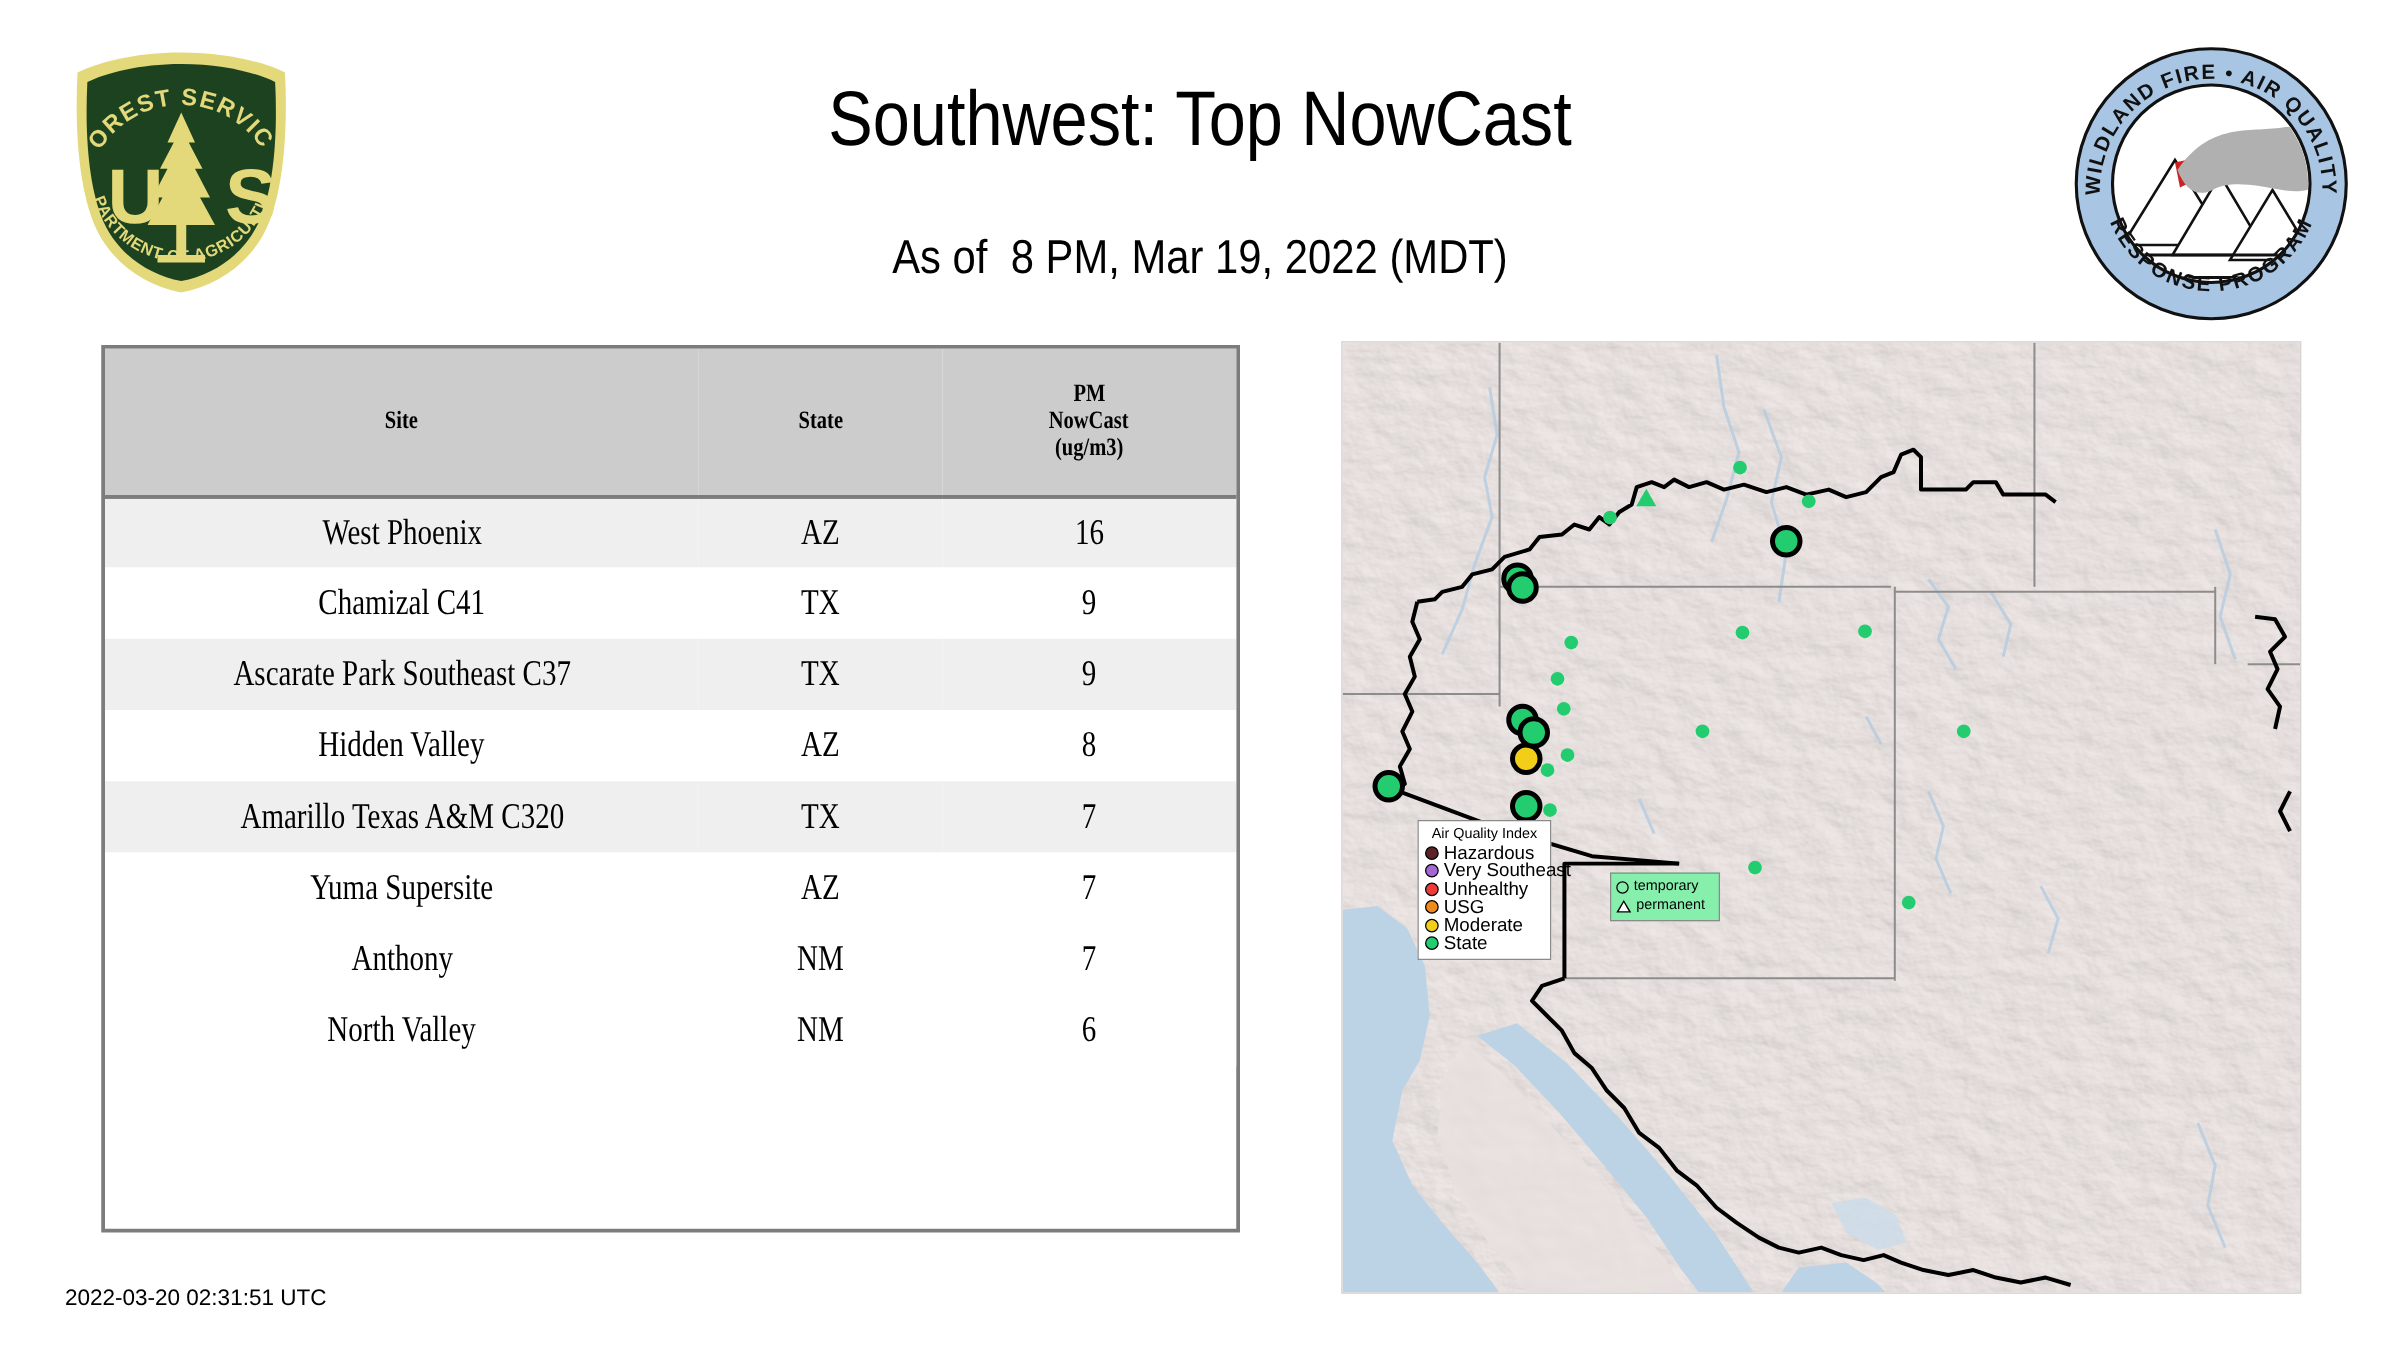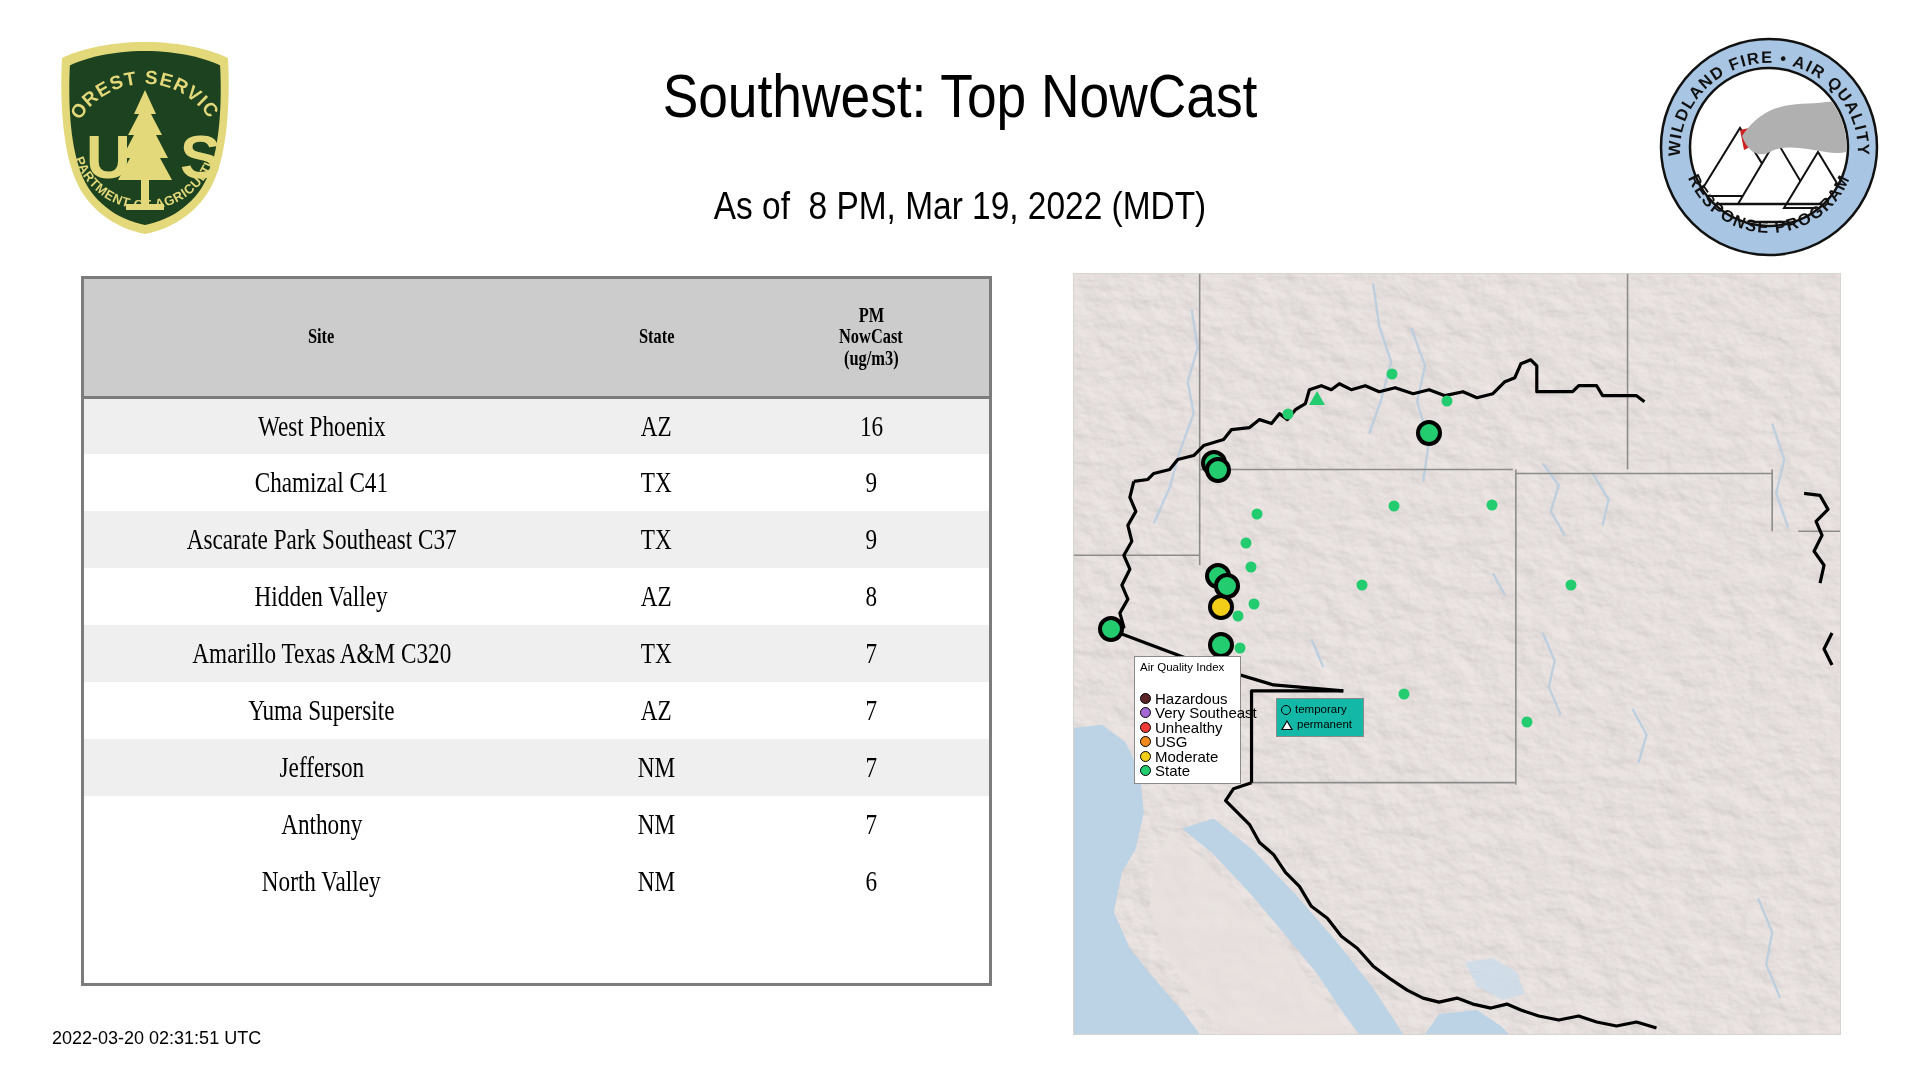--- a/index.html
+++ b/index.html
@@ -144,22 +144,22 @@
     left: 60px; top: 382px;
     width: 107px;
     background: #ffffff;
     border: 1.5px solid #8a8a8a;
     padding: 4px 5px 5px 5px;
     font-family: "Liberation Sans", sans-serif;
   }
   #aqi-legend .legend-title {
     font-size: 11.5px;
     color: #000000;
-    text-align: left;
-    margin-bottom: 18px;
+    text-align: center;
+    margin-bottom: 2px;
     white-space: nowrap;
   }
   #aqi-legend .legend-row {
     display: flex;
     align-items: center;
     gap: 4px;
     height: 14.5px;
   }
   #aqi-legend .swatch {
     width: 11px; height: 11px;
@@ -169,23 +169,23 @@
   }
   #aqi-legend .legend-label {
     font-size: 15px;
     color: #000000;
     white-space: nowrap;
     line-height: 1;
   }
 
   #shape-legend {
     position: absolute;
-    left: 202px; top: 424px;
+    left: 214px; top: 424px;
     width: 88px;
-    background: #14b8a6;
+    background: #86efac;
     border: 1.5px solid #8a8a8a;
     padding: 3px 5px 4px 4px;
   }
   #shape-legend .sh-row {
     display: flex; align-items: center; gap: 4px;
     height: 15px;
   }
   #shape-legend .sh-label {
     font-size: 11.5px; color: #000000; white-space: nowrap; line-height: 1;
   }
@@ -339,25 +339,20 @@
           <tr class="odd">
             <td><span class="cell">Amarillo Texas A&amp;M C320</span></td>
             <td><span class="cell">TX</span></td>
             <td><span class="cell">7</span></td>
           </tr>
           <tr class="even">
             <td><span class="cell">Yuma Supersite</span></td>
             <td><span class="cell">AZ</span></td>
             <td><span class="cell">7</span></td>
           </tr>
-          <tr class="odd">
-            <td><span class="cell">Jefferson</span></td>
-            <td><span class="cell">NM</span></td>
-            <td><span class="cell">7</span></td>
-          </tr>
           <tr class="even">
             <td><span class="cell">Anthony</span></td>
             <td><span class="cell">NM</span></td>
             <td><span class="cell">7</span></td>
           </tr>
           <tr class="even">
             <td><span class="cell">North Valley</span></td>
             <td><span class="cell">NM</span></td>
             <td><span class="cell">6</span></td>
           </tr>

